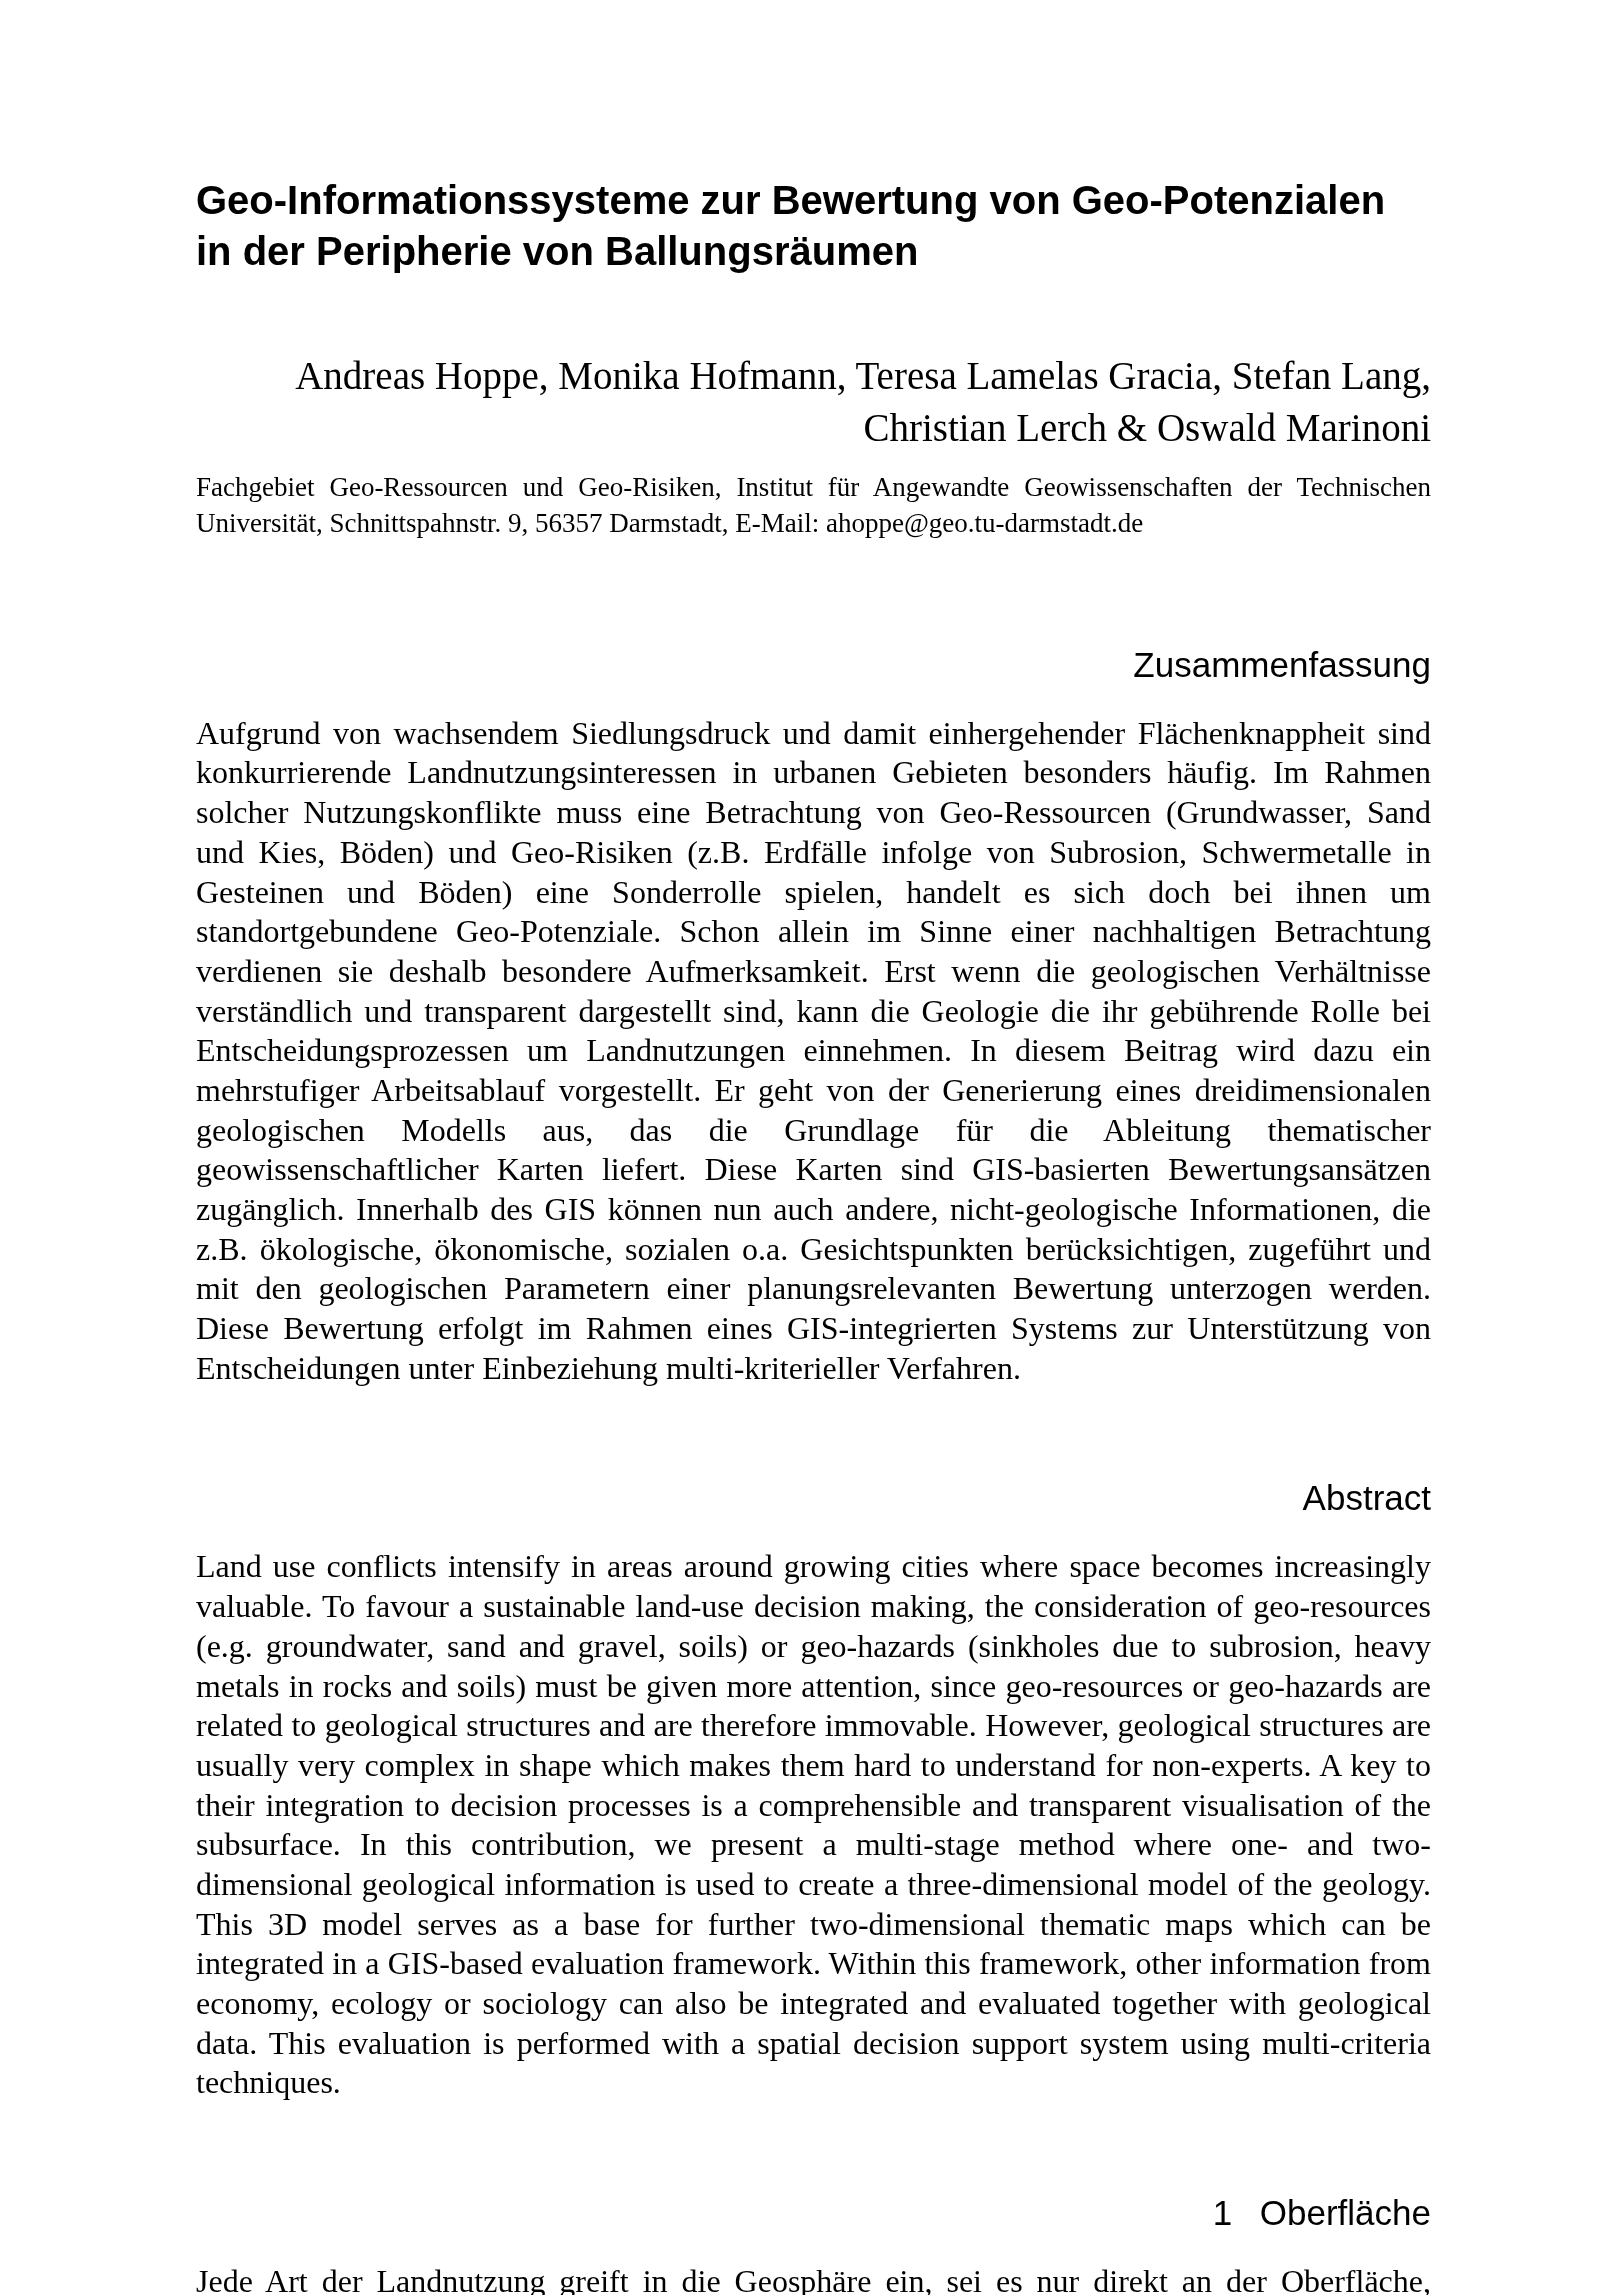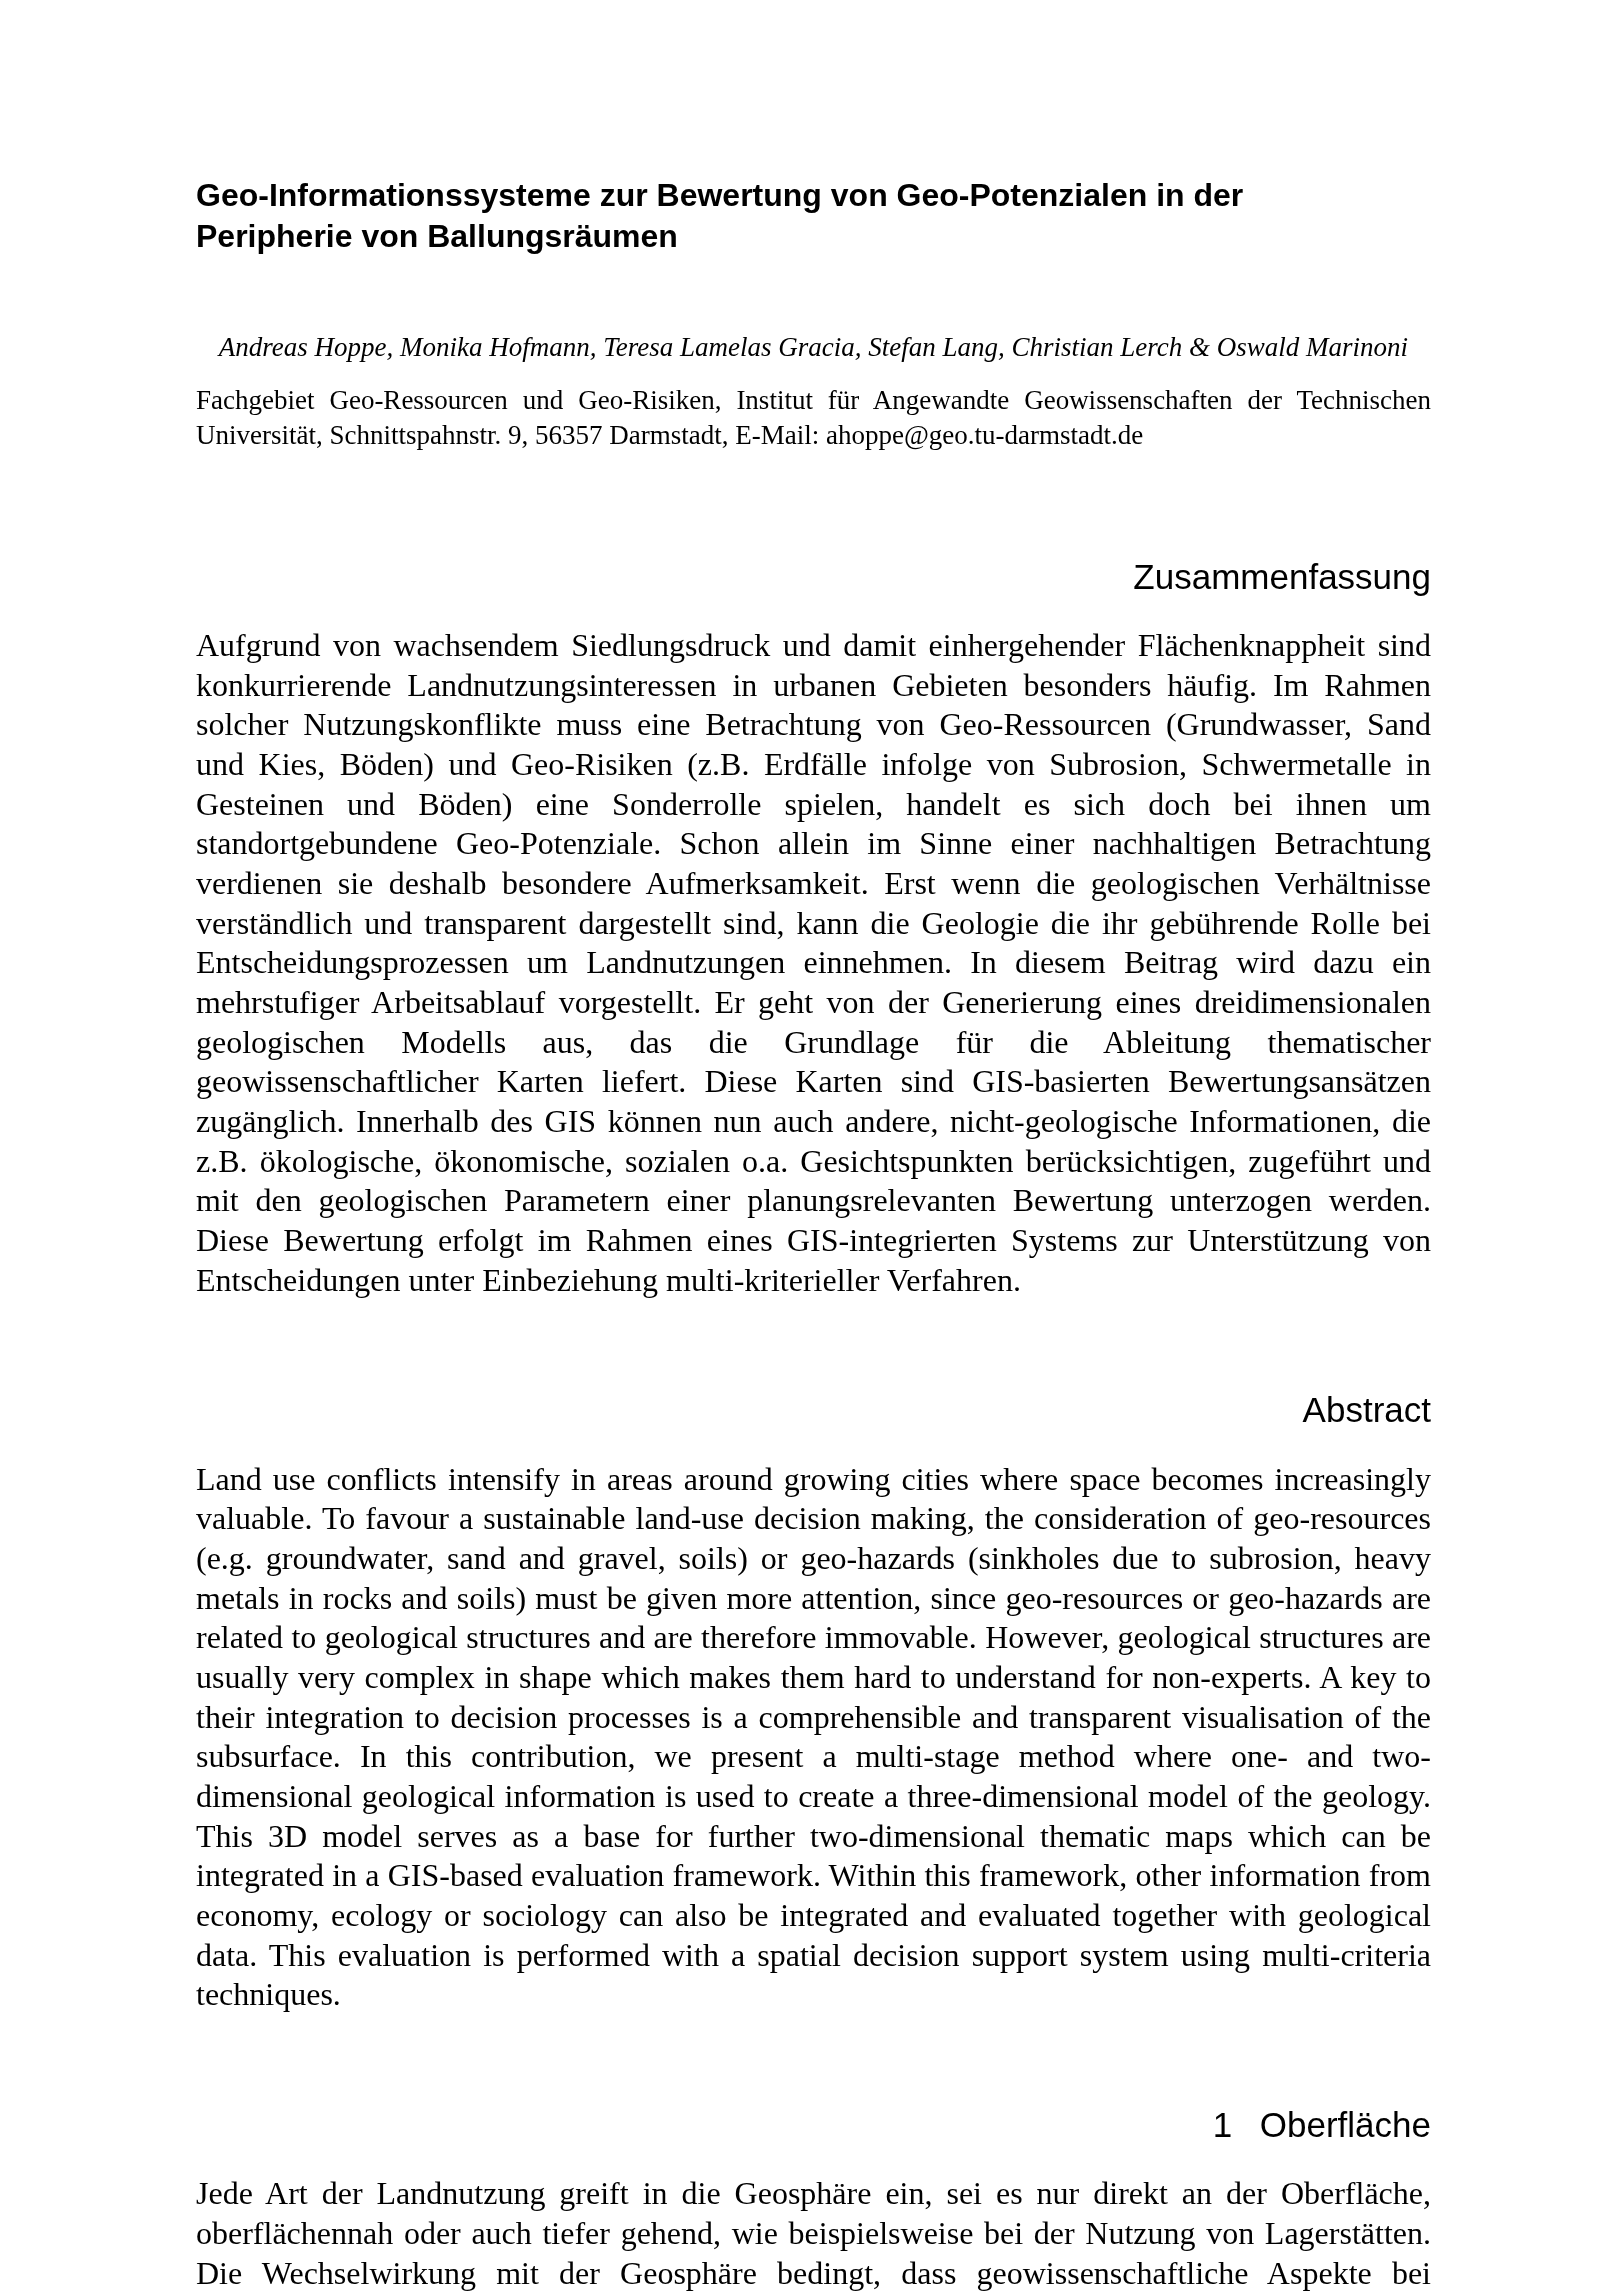--- a/index.html
+++ b/index.html
@@ -11,33 +11,32 @@
     background: #ffffff;
     color: #000000;
     overflow: hidden;
   }
   .content {
     padding: 175px 191px 0 196px; 
   }
   .title {
     font-family: "Liberation Sans", sans-serif;
     font-weight: bold;
-    font-size: 32px;
+    font-size: 40px;
     line-height: 1.28;
     margin: 0 0 73px 0;
     max-width: 1207px;
     text-align: left;
   }
   .authors {
     font-family: "Liberation Serif", serif;
-    font-size: 27px;
+    font-size: 39px;
     line-height: 1.32;
     margin: 0 0 17px 0;
-    text-align: center;
-    font-style: italic;
+    text-align: right;
   }
   .affiliation {
     font-family: "Liberation Serif", serif;
     font-size: 27px;
     line-height: 1.32;
     margin: 0;
     text-align: justify;
   }
   .section-heading {
     font-family: "Liberation Sans", sans-serif;

